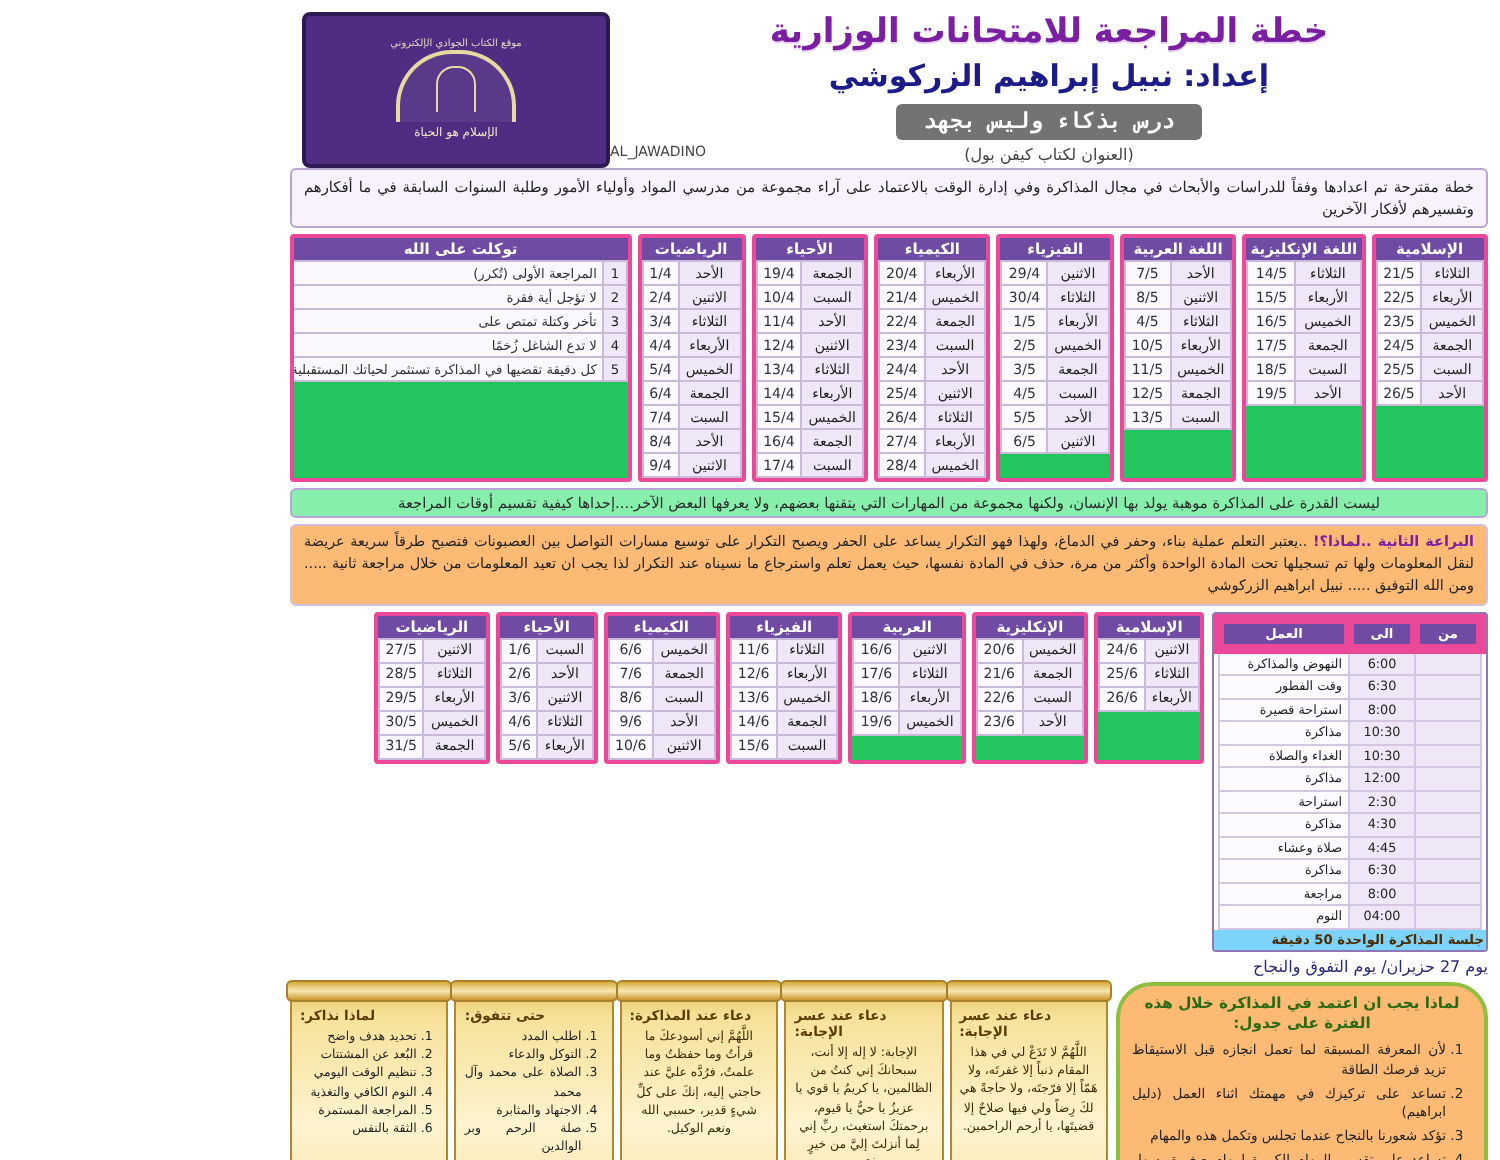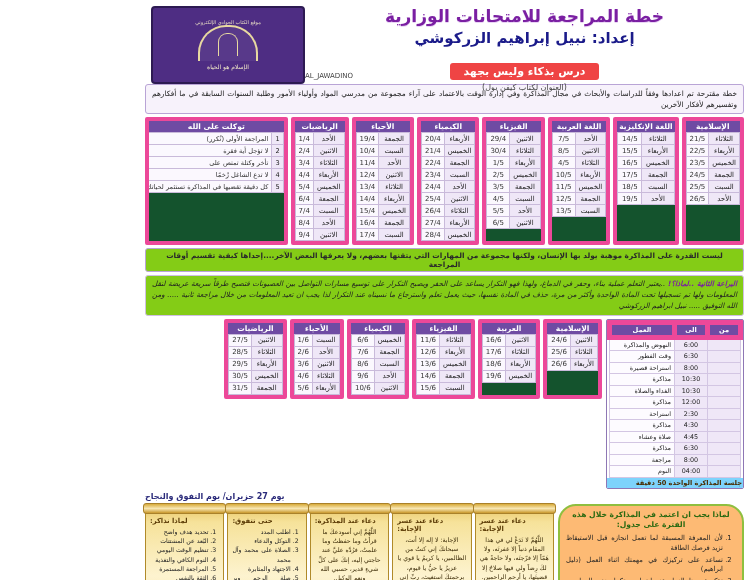--- a/index.html
+++ b/index.html
@@ -32,62 +32,62 @@
   .logo .ltxt{font-size:6px;line-height:1.25;text-align:center;letter-spacing:.2px;}
   .logo .ltxt.small{font-size:5px;opacity:.9;}
 
   .titlewrap{margin-right:0;margin-left:160px;text-align:center;padding-top:2px;}
   .t-main{
     color:#7a1fa2;font-weight:bold;font-size:17px;letter-spacing:0;
     text-shadow:0 1px 0 #e9d4f5;
   }
   .t-prep{color:#1b1b8a;font-weight:bold;font-size:15px;margin-top:3px;}
   .t-sub{
-    display:inline-block;background:#ef4444;color:#fff;font-size:11px;font-weight:bold;
-    padding:2px 14px;border-radius:3px;margin-top:16px;
+    display:inline-block;background:#737373;color:#fff;font-size:11px;font-weight:bold;
+    padding:2px 14px;border-radius:3px;margin-top:5px;font-family:Liberation Mono, monospace;
   }
   .t-sub-note{color:#444;font-size:8px;margin-top:3px;}
   .social{
     position:absolute;left:160px;bottom:2px;font-size:7px;color:#444;direction:ltr;
   }
 
   
   .intro{
     border:1px solid #b9a4d6;background:#f7f2fb;border-radius:3px;
     font-size:7.4px;line-height:1.5;padding:3px 6px;margin-top:2px;text-align:justify;
   }
 
   
   .sched{display:flex;gap:3px;margin-top:3px;align-items:stretch;}
   .col{
-    flex:0 0 auto;border:4px solid #ec4899;border-radius:2px;overflow:hidden;background:#14532d;
+    flex:0 0 auto;border:2px solid #ec4899;border-radius:2px;overflow:hidden;background:#22c55e;
   }
   .col .chead{
     background:#6f4ba3;color:#fff;font-size:7.5px;font-weight:bold;text-align:center;padding:1px 2px;
   }
   .col table{border-collapse:collapse;width:100%;}
   .col td{
     font-size:7px;padding:0px 3px;border:1px solid #c9bada;text-align:center;white-space:nowrap;
     height:11px;
   }
   .col td.d{background:#efe7f7;}
   .col td.n{background:#fbf8fe;color:#333;}
   .colwide{flex:1 1 auto;}
   .colwide td{text-align:right;font-size:6.6px;padding:0 3px;}
   .colwide td.num{text-align:center;width:30px;}
   .colwide .chead{background:#6f4ba3;}
 
   
   .notebar{
-    margin-top:3px;border:1px solid #b9a4d6;background:#84cc16;border-radius:3px;
-    font-size:7.4px;padding:2px 6px;text-align:center;color:#2a2a2a;font-weight:bold;
+    margin-top:3px;border:1px solid #b9a4d6;background:#86efac;border-radius:3px;
+    font-size:7.4px;padding:2px 6px;text-align:center;color:#2a2a2a;font-weight:normal;
   }
   .para2{
-    margin-top:3px;border:1px solid #cfc0e2;background:#84cc16;border-radius:3px;
-    font-size:7.2px;line-height:1.5;padding:3px 6px;text-align:justify;font-style:italic;
+    margin-top:3px;border:1px solid #cfc0e2;background:#fdba74;border-radius:3px;
+    font-size:7.2px;line-height:1.5;padding:3px 6px;text-align:justify;
   }
   .para2 .lead{color:#7a1fa2;font-weight:bold;}
 
   
   .row2{display:flex;gap:4px;margin-top:3px;align-items:flex-start;}
   .grids2{flex:1 1 auto;display:flex;gap:3px;}
   .timetable{
     flex:0 0 136px;border:1px solid #8e77b5;border-radius:2px;overflow:hidden;background:#fff;
   }
   .timetable table{border-collapse:collapse;width:100%;}
@@ -95,21 +95,21 @@
     background:#6f4ba3;color:#fff;font-size:6.6px;padding:1px 2px;border:5px solid #ec4899;
   }
   .timetable td{font-size:6.4px;padding:0 3px;border:1px solid #d3c6e3;height:10.5px;}
   .timetable td.t{text-align:center;background:#efe7f7;width:26px;}
   .timetable td.a{text-align:right;background:#fdfbff;}
   .timetable .foot{
     background:#7dd3fc;color:#4a2c00;font-size:6.6px;font-weight:bold;text-align:right;padding:1px;
   }
 
   .dayline{
-    margin-top:3px;text-align:left;font-size:8px;font-weight:bold;color:#2a2a7a;
+    margin-top:3px;text-align:right;font-size:8px;font-weight:normal;color:#2a2a7a;
   }
 
   
   .row3{display:flex;gap:4px;margin-top:3px;align-items:flex-start;}
   .tipsbox{
     flex:0 0 170px;border:2px solid #8fbf3f;border-radius:18px;background:#fdba74;padding:4px 6px;
   }
   .tipsbox h4{
     margin:0 0 3px 0;font-size:7.6px;color:#2b6a12;text-align:center;font-weight:bold;line-height:1.4;
   }
@@ -548,20 +548,43 @@
                 <td class="n">25/6</td>
               </tr>
               <tr>
                 <td class="d">الأربعاء</td>
                 <td class="n">26/6</td>
               </tr>
             </tbody>
           </table>
         </div>
         <div class="col">
+          <div class="chead">الإنكليزية</div>
+          <table>
+            <tbody>
+              <tr>
+                <td class="d">الخميس</td>
+                <td class="n">20/6</td>
+              </tr>
+              <tr>
+                <td class="d">الجمعة</td>
+                <td class="n">21/6</td>
+              </tr>
+              <tr>
+                <td class="d">السبت</td>
+                <td class="n">22/6</td>
+              </tr>
+              <tr>
+                <td class="d">الأحد</td>
+                <td class="n">23/6</td>
+              </tr>
+            </tbody>
+          </table>
+        </div>
+        <div class="col">
           <div class="chead">العربية</div>
           <table>
             <tbody>
               <tr>
                 <td class="d">الاثنين</td>
                 <td class="n">16/6</td>
               </tr>
               <tr>
                 <td class="d">الثلاثاء</td>
                 <td class="n">17/6</td>

